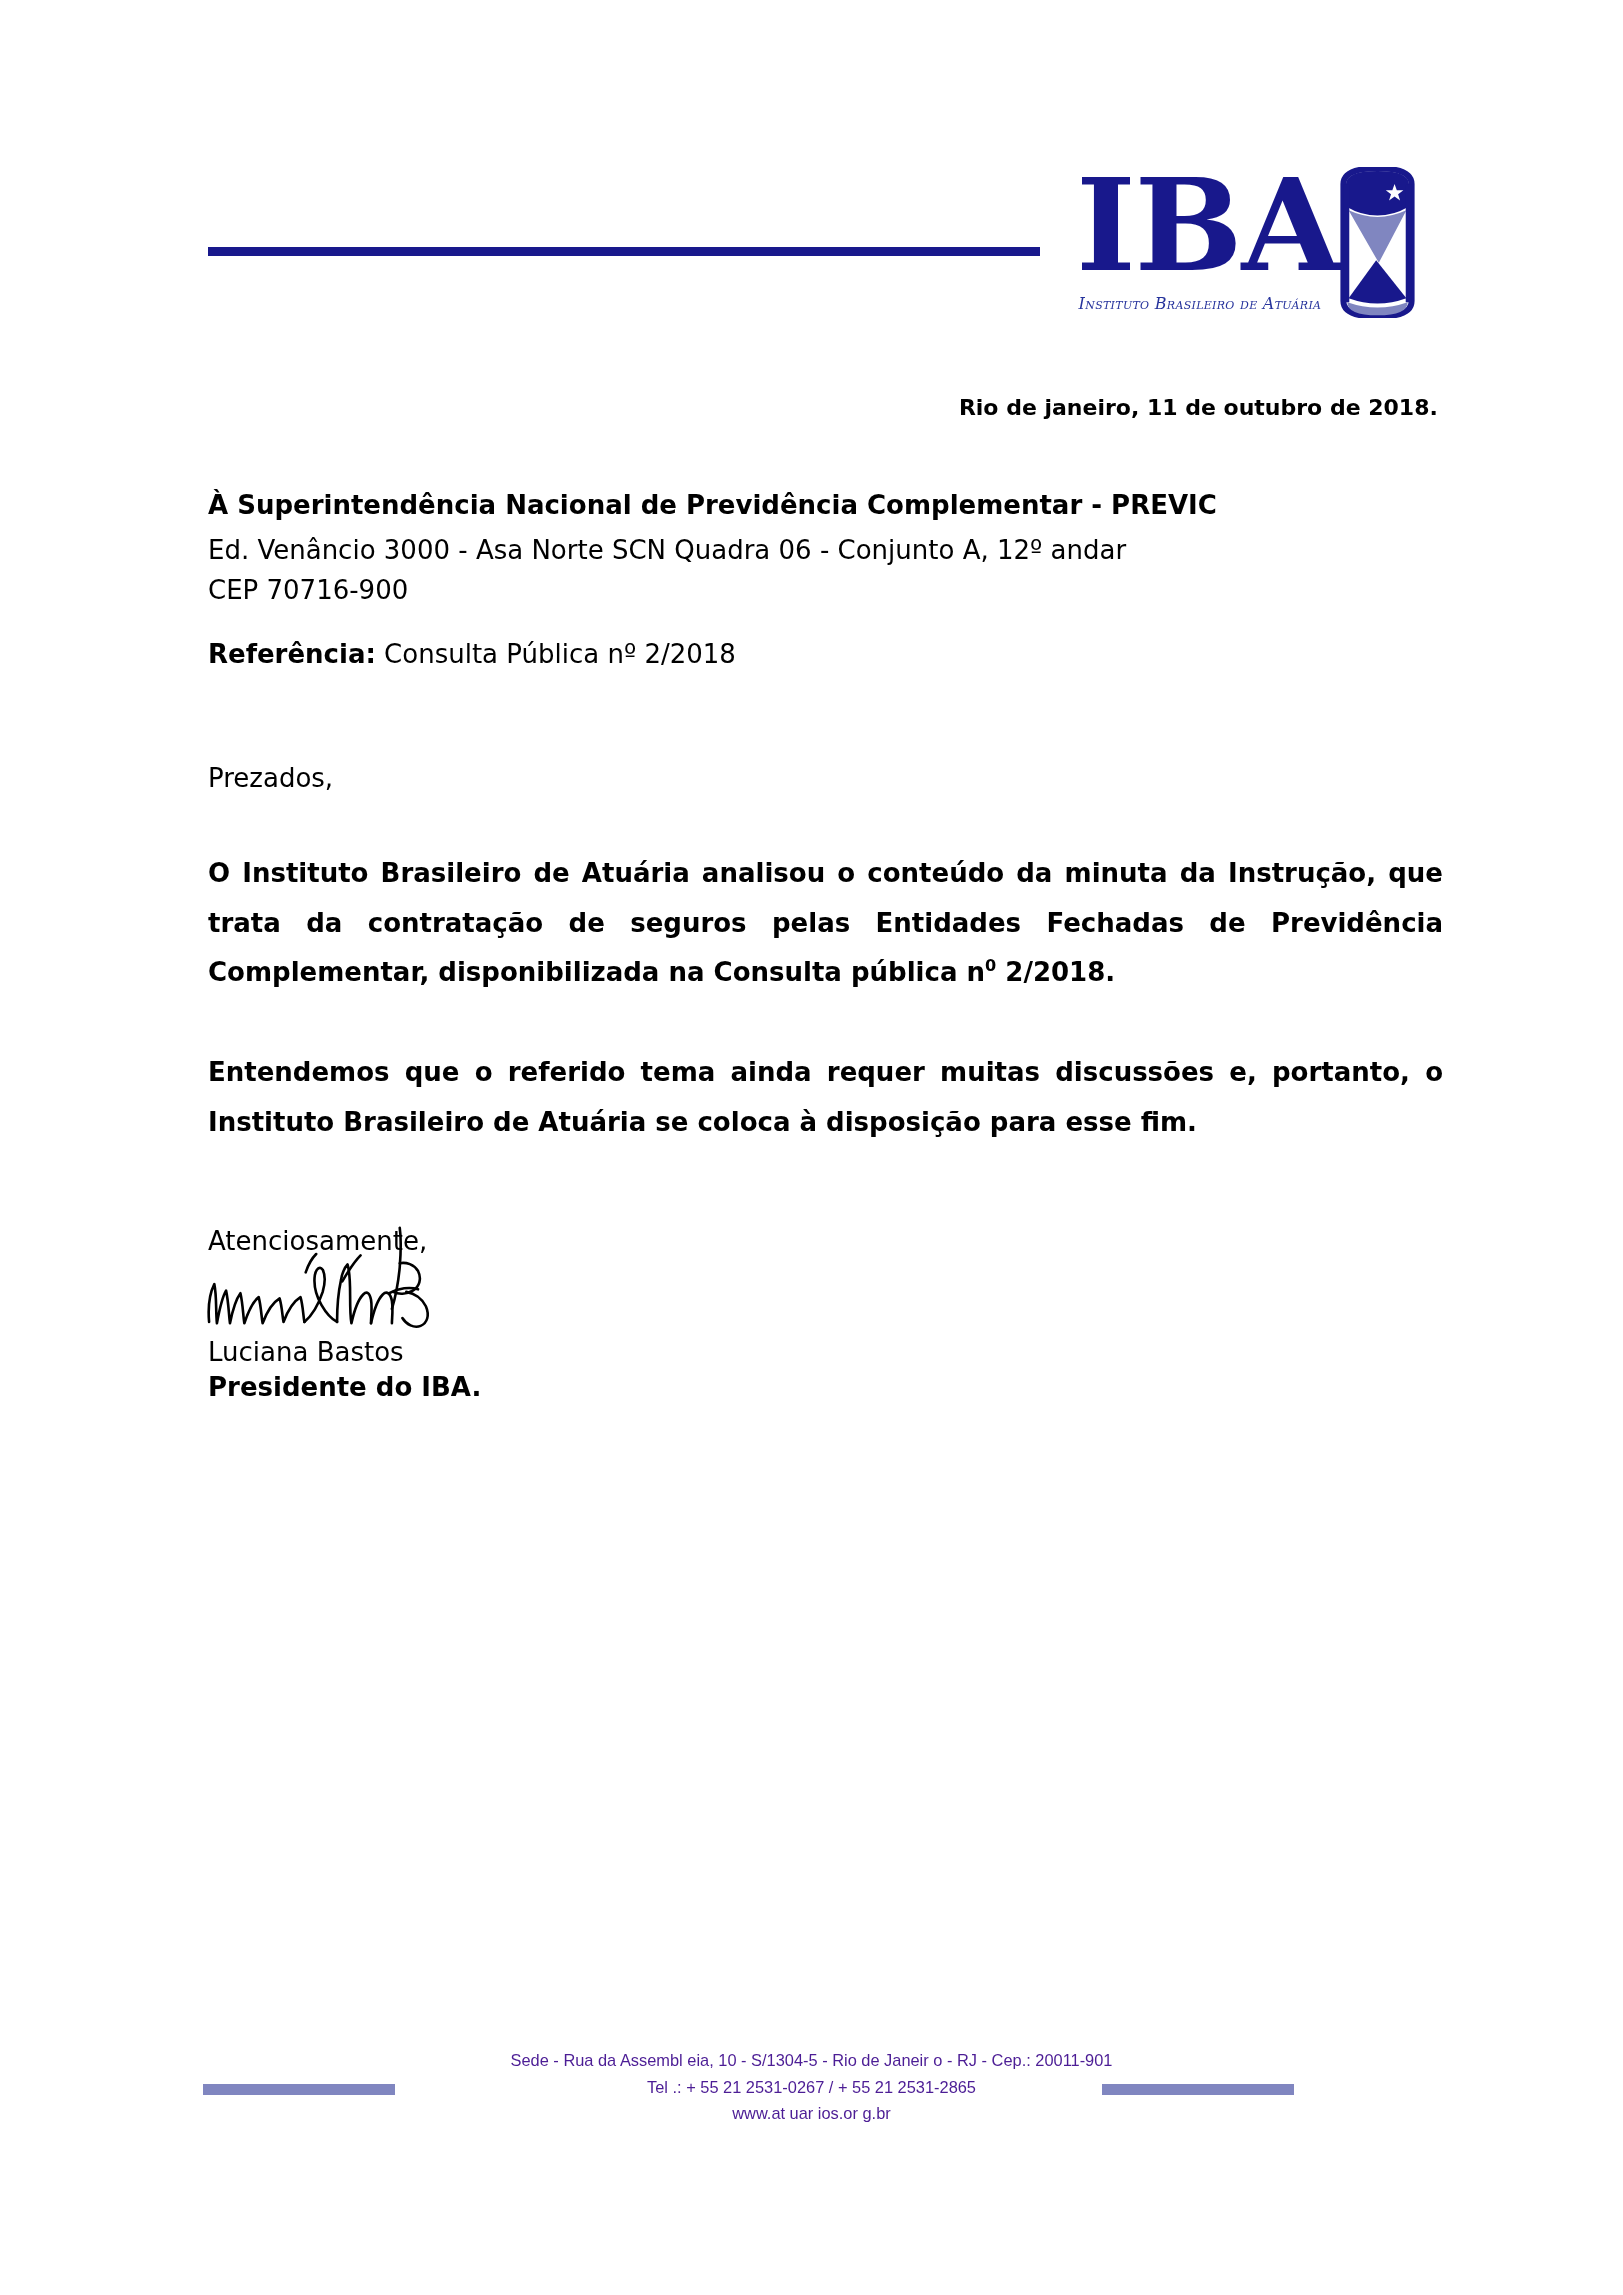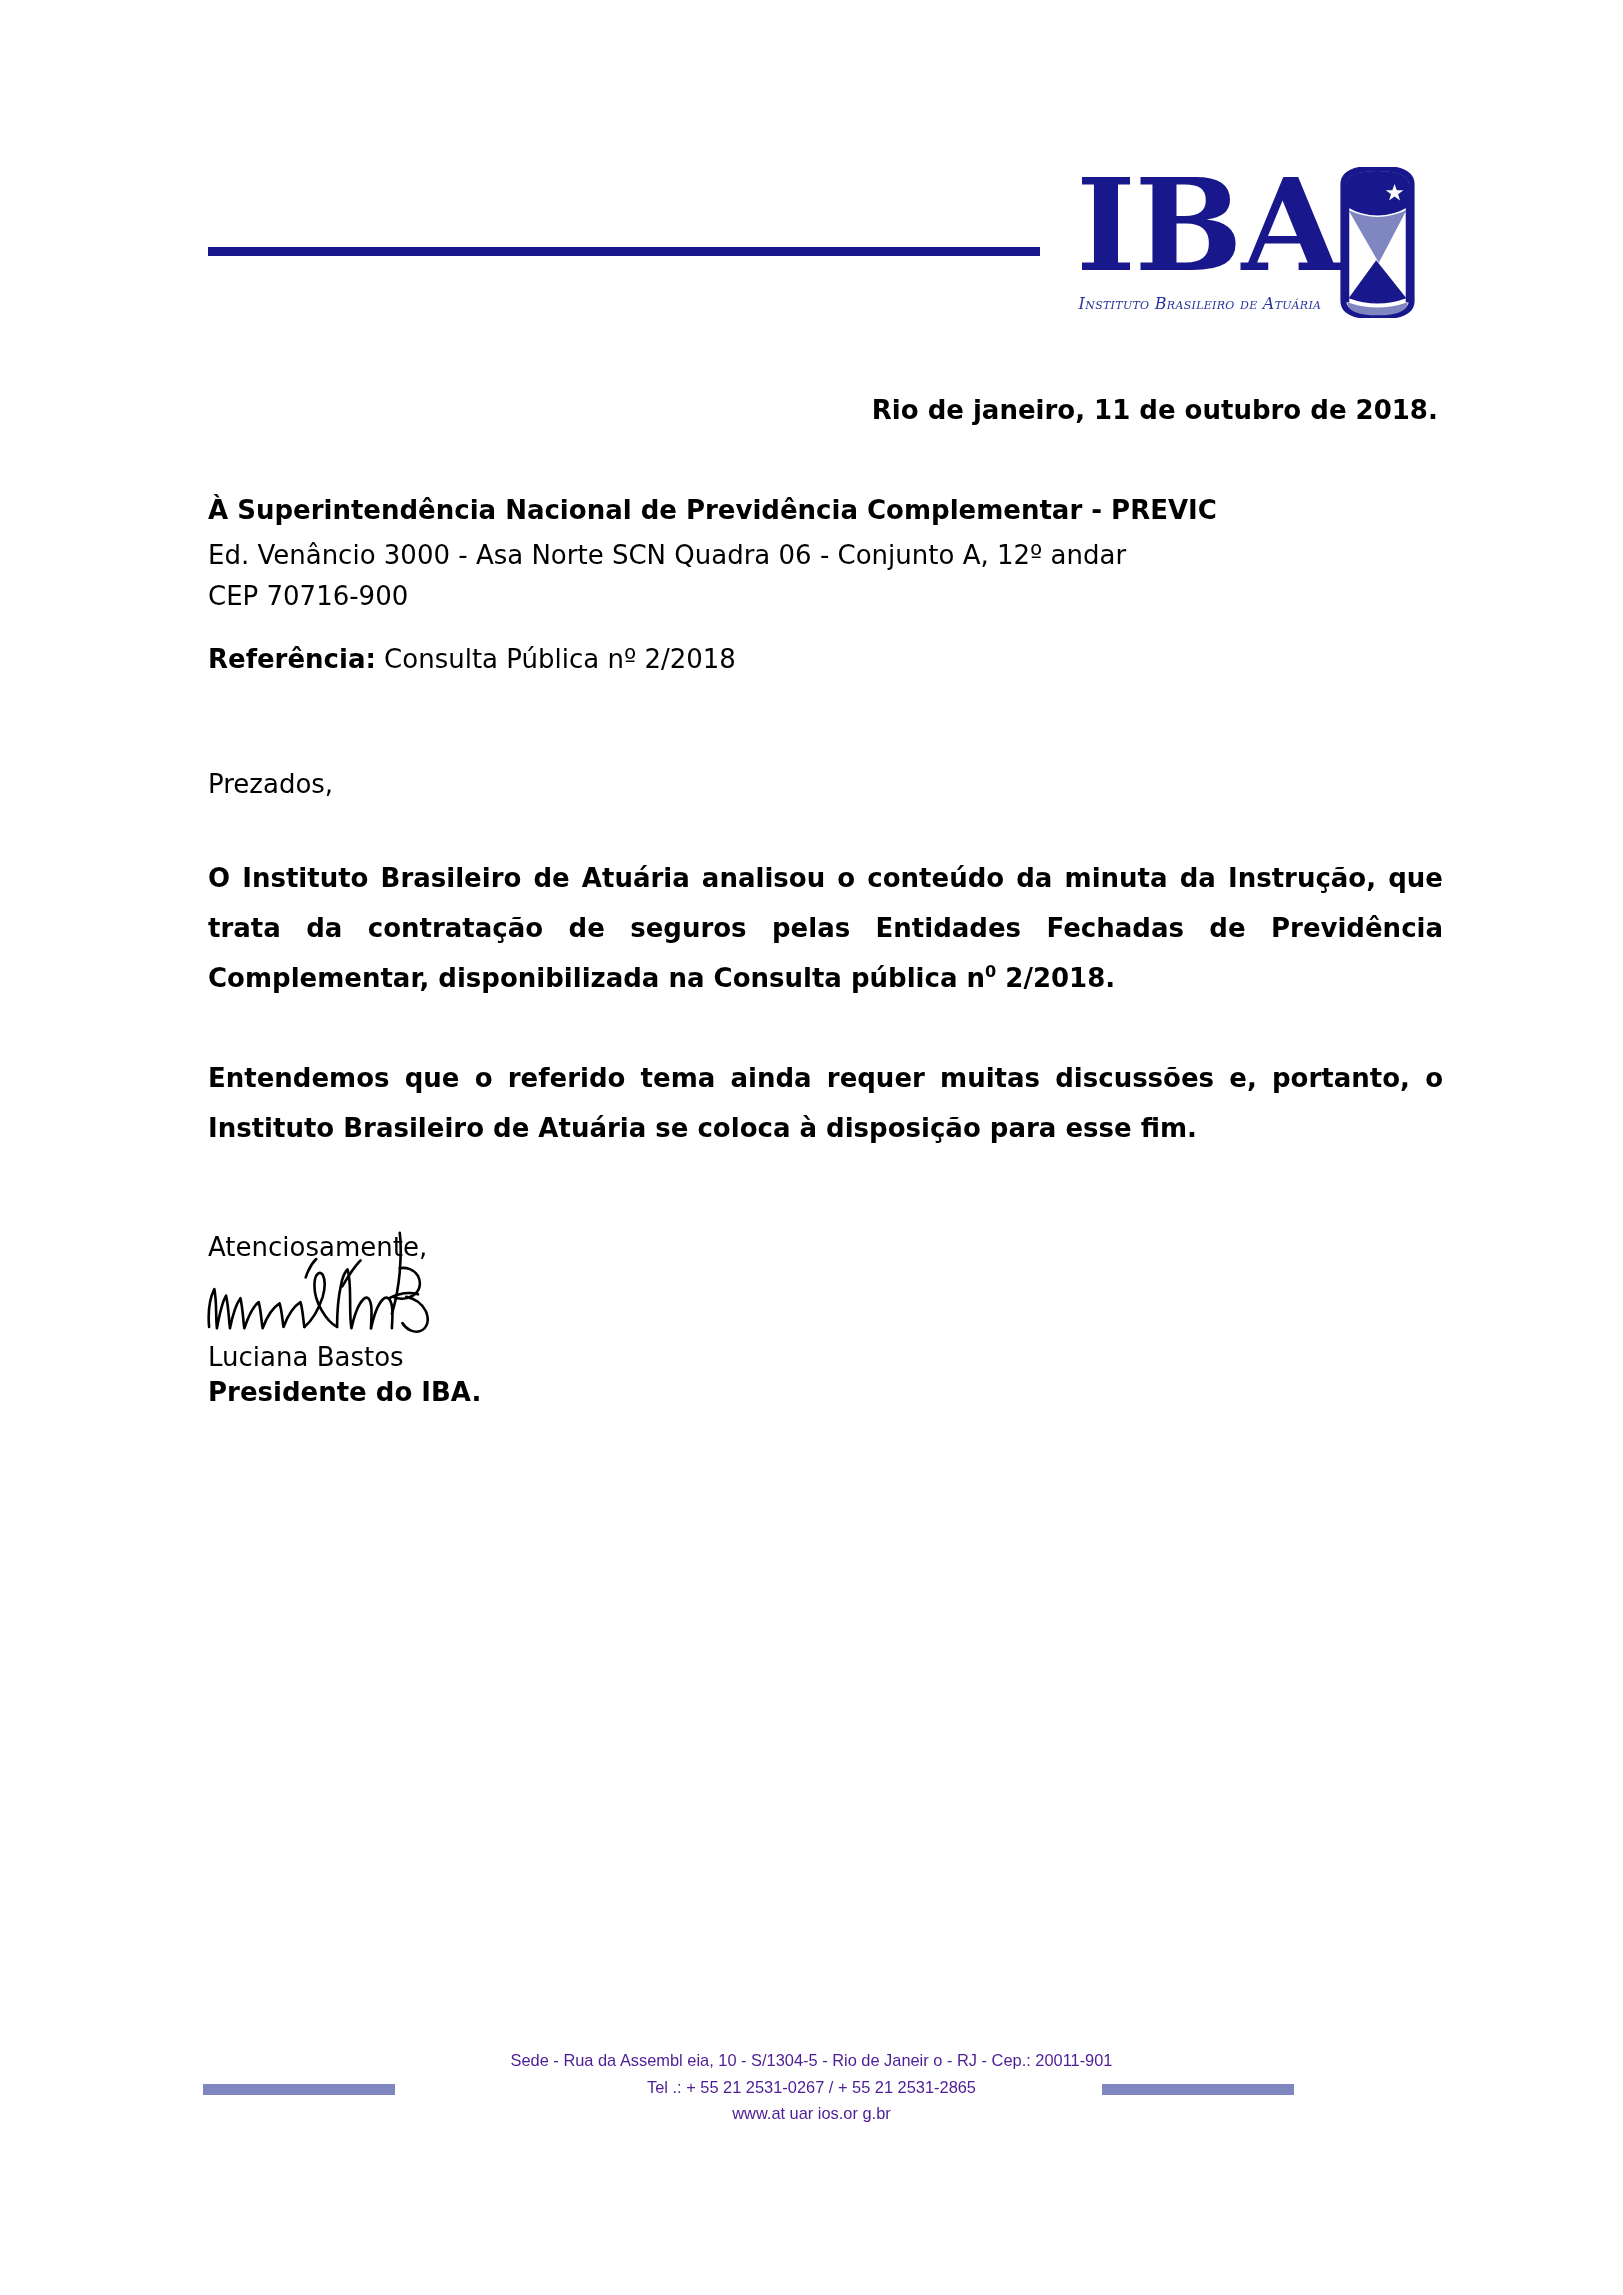--- a/index.html
+++ b/index.html
@@ -86,21 +86,21 @@
   
   .content {
     position: absolute;
     left: 208px;
     top: 393px;
     width: 1235px;
   }
 
   .date-line {
     text-align: right;
-    font-size: 26px;
+    font-size: 22px;
     font-weight: bold;
     line-height: 1.35;
     margin: 0 0 63px 0;
     padding-right: 5.2px;
   }
 
   .addressee {
     font-size: 26px;
     font-weight: bold;
     line-height: 1.5;

